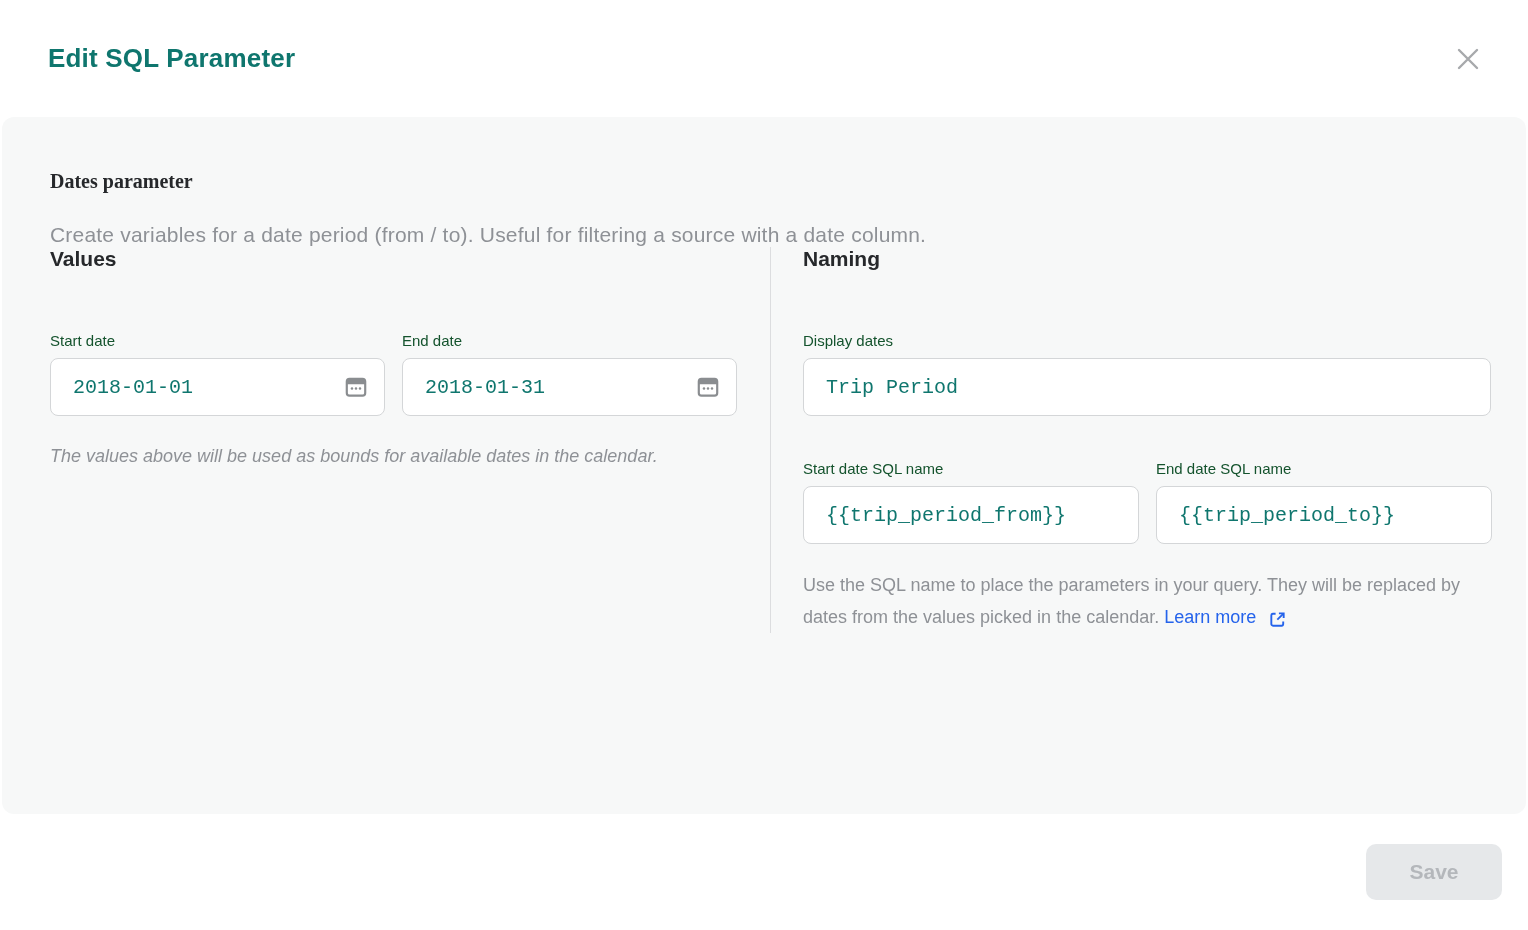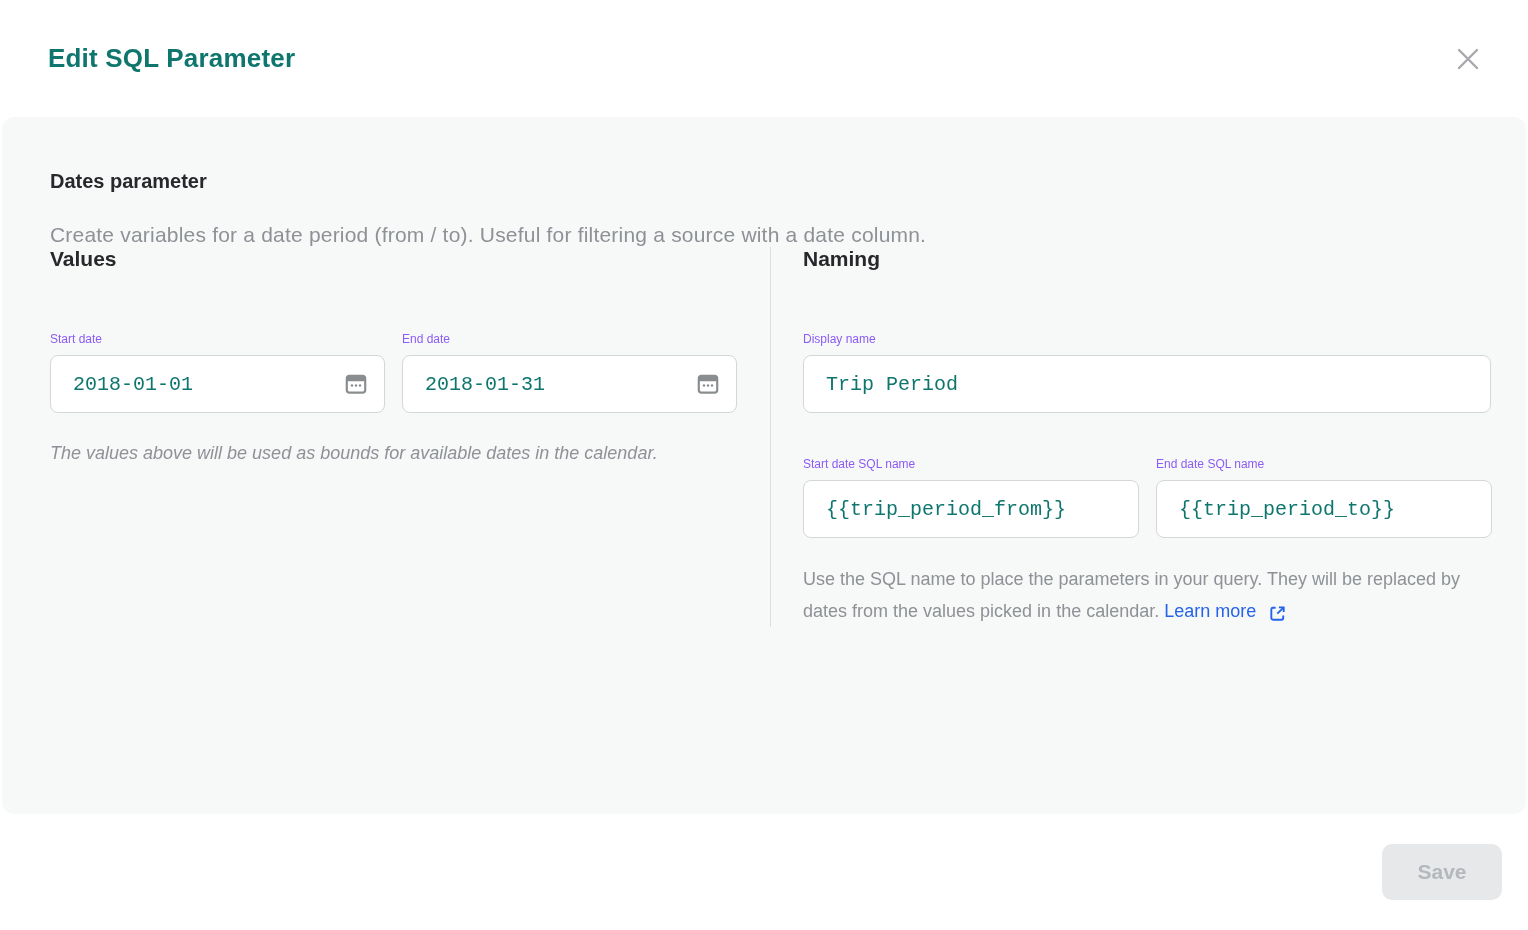--- a/index.html
+++ b/index.html
@@ -21,32 +21,32 @@
   }
 
   
   .modal-body {
     flex: 0 0 697px; height: 697px;
     margin: 0 2px; border-radius: 12px;
     background: #f7f8f8;
     padding: 53px 40px 0 48px;
     overflow: hidden;
   }
-  .section-heading { font-size: 20px; font-weight: 700; color: #26282b; }
+  .section-heading { font-size: 20px; font-weight: 700; color: #26282b; font-family: Liberation Serif, serif; }
   .section-description { margin-top: 30px; font-size: 21px; color: #8e9196; letter-spacing: .2px; }
 
   .columns { display: flex; align-items: stretch; }
   .col-left { flex: 0 0 720px; width: 720px; padding-right: 33px; }
   .col-right { flex: 1 1 auto; border-left: 1px solid #dcdddf; padding-left: 32px; }
 
   .col-title { font-size: 21px; font-weight: 700; color: #26282b; }
 
   .field-row { display: flex; gap: 17px; }
   .field { display: flex; flex-direction: column; }
-  .field-label { font-size: 12px; font-weight: 500; color: #8b5cf6; margin-bottom: 9px; }
+  .field-label { font-size: 15px; font-weight: 500; color: #14532d; margin-bottom: 9px; }
 
   .input-wrap { position: relative; }
   .text-input {
     height: 58px; width: 100%;
     border: 1px solid #d4d6d8; border-radius: 8px; background: #fff;
     font-family: Liberation Mono, monospace;
     font-size: 20px; color: #0f766e; padding: 0 18px 0 22px; outline: none;
   }
   .input-wrap .text-input { padding-right: 56px; }
   .cal-btn {
@@ -72,21 +72,21 @@
   }
   .learn-more svg { position: relative; top: 2px; }
 
   
   .modal-footer {
     flex: 1 1 auto;
     display: flex; align-items: center; justify-content: flex-end;
     padding-right: 26px; background: #fff;
   }
   .save-btn {
-    width: 120px; height: 56px;
+    width: 136px; height: 56px;
     border: none; border-radius: 10px;
     background: #e6e8ea; color: #b4b7bb;
     font-family: "Liberation Sans", sans-serif;
     font-size: 21px; font-weight: 600;
     cursor: not-allowed;
   }
 </style>
 </head>
 <body>
 
@@ -151,21 +151,21 @@
           </div>
         </div>
 
         <div class="helper-text">The values above will be used as bounds for available dates in the calendar.</div>
       </div>
 
       <div class="col-right">
         <div class="col-title">Naming</div>
 
         <div class="field w-full fields-gap">
-          <label class="field-label">Display name</label>
+          <label class="field-label">Display dates</label>
           <input class="text-input" type="text" value="Trip Period" style="">
         </div>
 
         <div class="field-row naming-gap">
           <div class="field w-336">
             <label class="field-label">Start date SQL name</label>
             <input class="text-input" type="text" value="{{trip_period_from}}" style="">
           </div>
           <div class="field w-336">
             <label class="field-label">End date SQL name</label>

